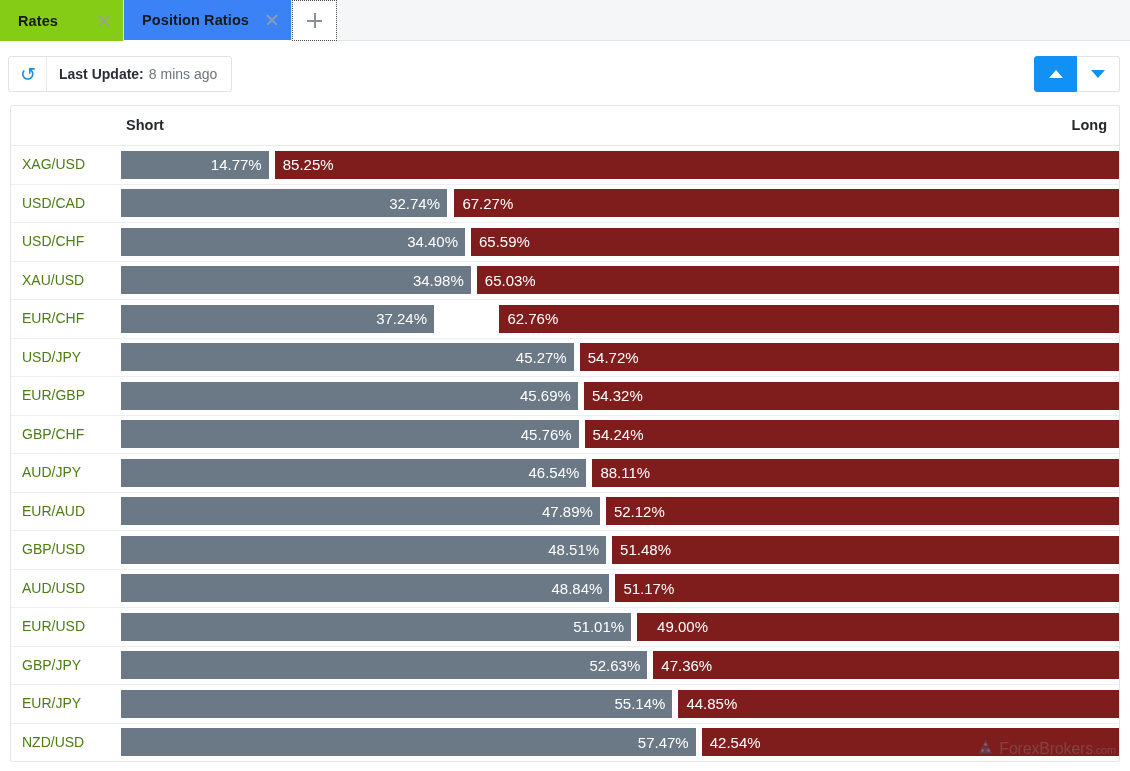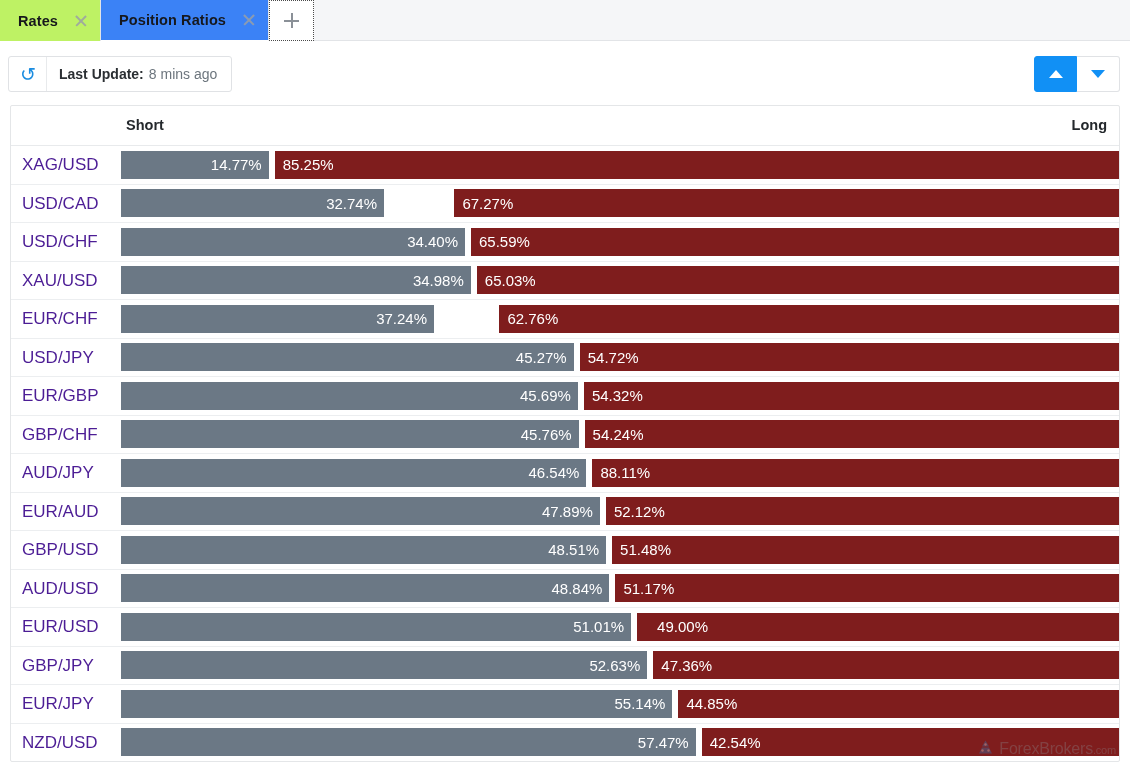--- a/index.html
+++ b/index.html
@@ -26,21 +26,21 @@
   .tab {
     display: flex;
     align-items: center;
     padding: 0 12px 0 18px;
     height: 41px;
     box-sizing: border-box;
     border-right: 1px solid #e2e4e7;
     cursor: pointer;
     position: relative;
   }
-  .tab.inactive { background: #bef264; }
+  .tab.inactive { background: #84cc16; gap: 23px; }
   .tab.active {
     background: #3b82f6;
     border-bottom: 1px solid #ffffff;
     margin-bottom: -1px;
     justify-content: space-between;
   }
   .tab-label {
     font-size: 14.5px;
     font-weight: bold;
     color: #16181c;
@@ -209,22 +209,22 @@
     height: 37.5px;
     border-bottom: 1px solid #eceef0;
   }
   .row:last-child { border-bottom: none; }
   .pair {
     position: absolute;
     left: 11px;
     top: 0;
     height: 37.5px;
     line-height: 37.5px;
-    font-size: 17px;
-    color: #4c1d95;
+    font-size: 14px;
+    color: #4d7c0f;
     white-space: nowrap;
   }
   .track {
     position: absolute;
     left: 110px;
     right: 0px;
     top: 4.5px;
     height: 28px;
   }
   .bar {
@@ -325,21 +325,21 @@
             <span>14.77%</span>
           </div>
           <div class="bar long" style="width: 844.3px;">
             <span>85.25%</span>
           </div>
         </div>
       </div>
       <div class="row">
         <span class="pair">USD/CAD</span>
         <div class="track">
-          <div class="bar short" style="width: 263px;">
+          <div class="bar short" style="width: 326px;">
             <span>32.74%</span>
           </div>
           <div class="bar long" style="width: 664.6px;">
             <span>67.27%</span>
           </div>
         </div>
       </div>
       <div class="row">
         <span class="pair">USD/CHF</span>
         <div class="track">

